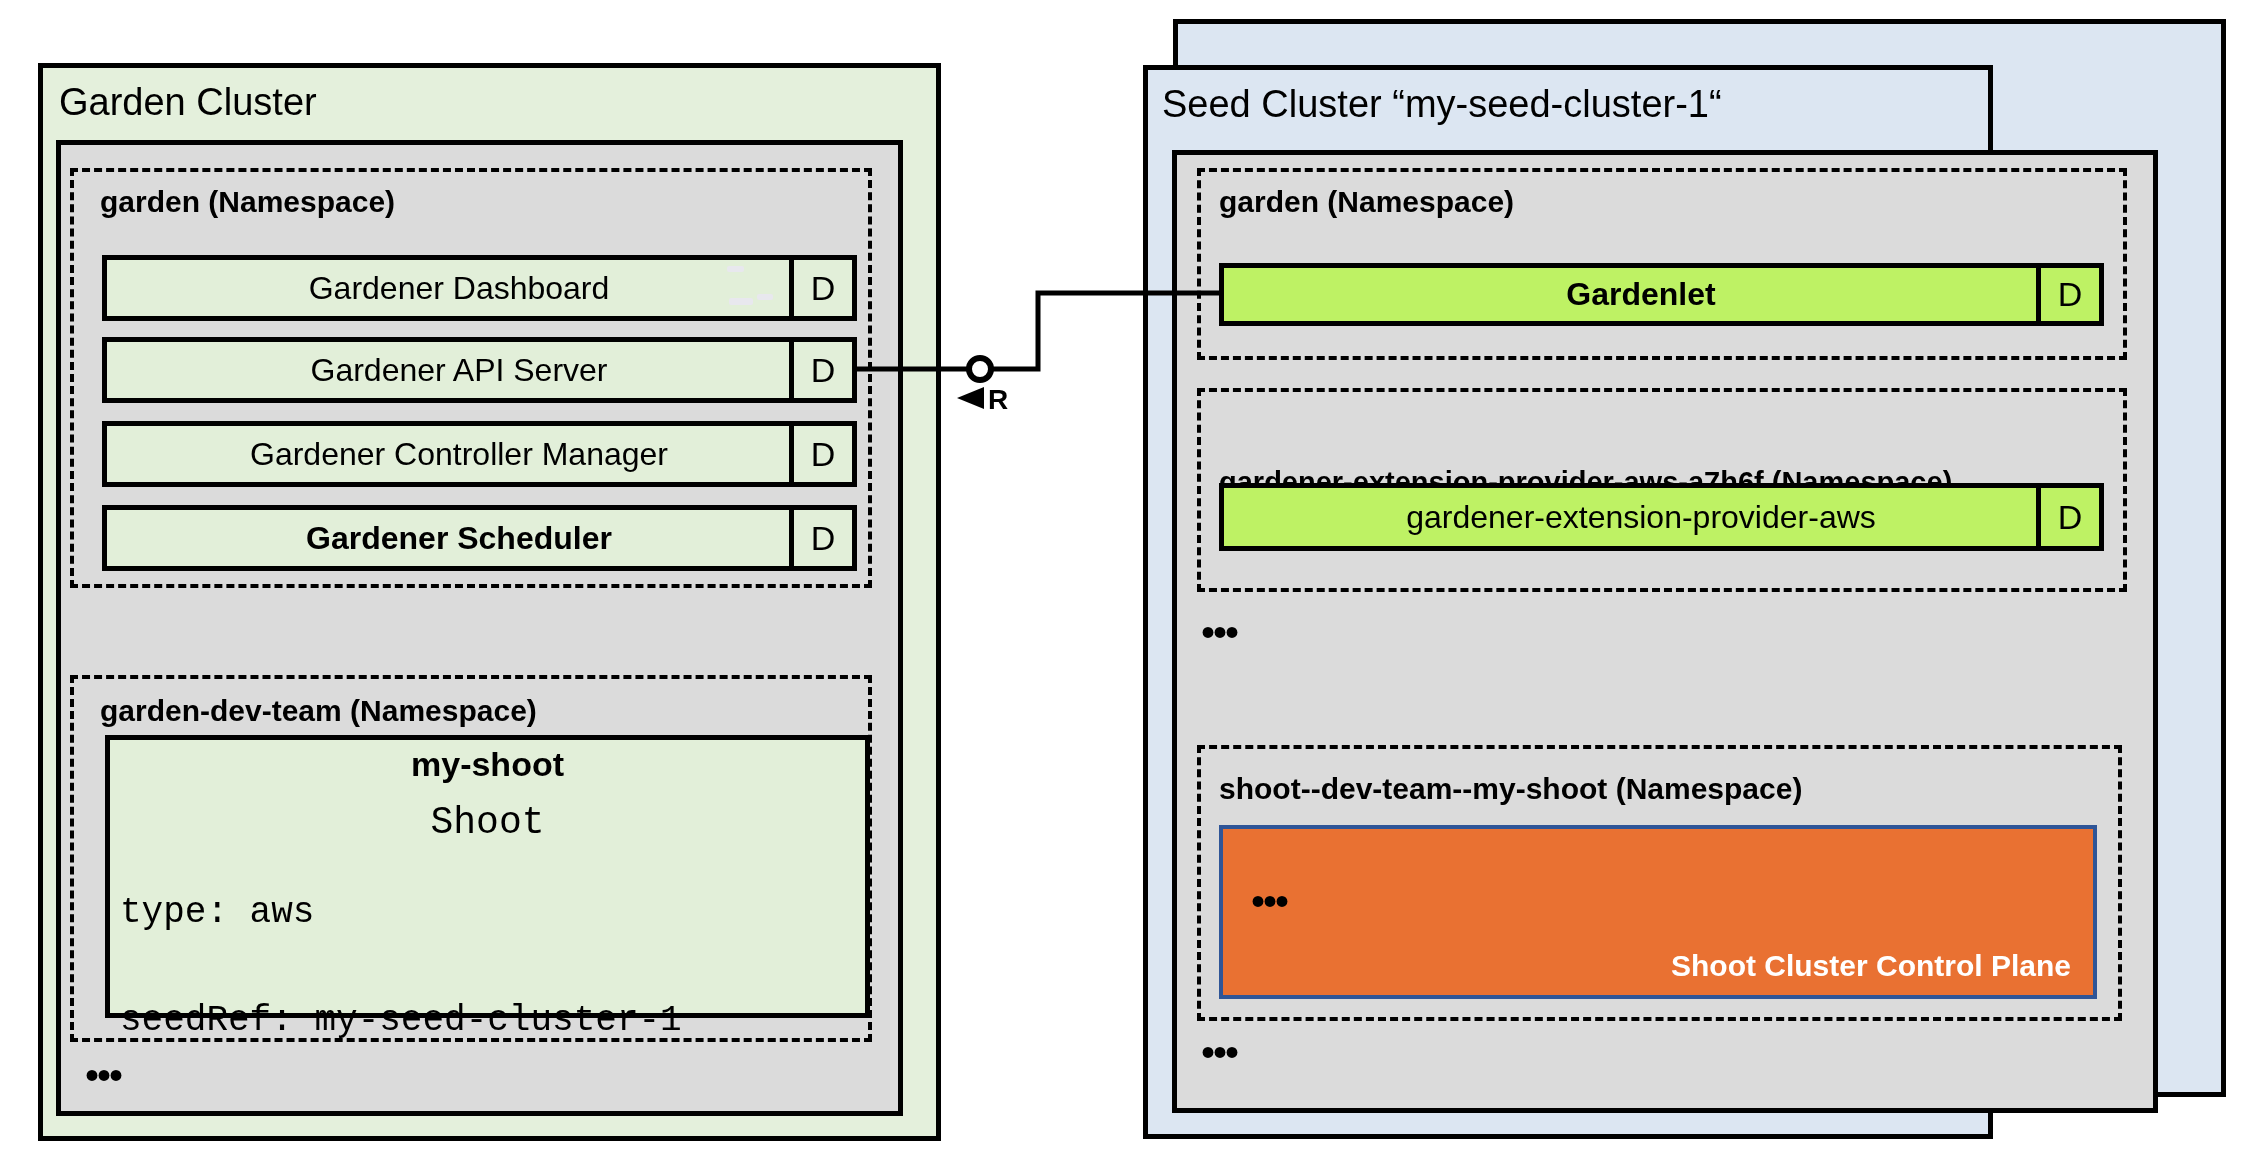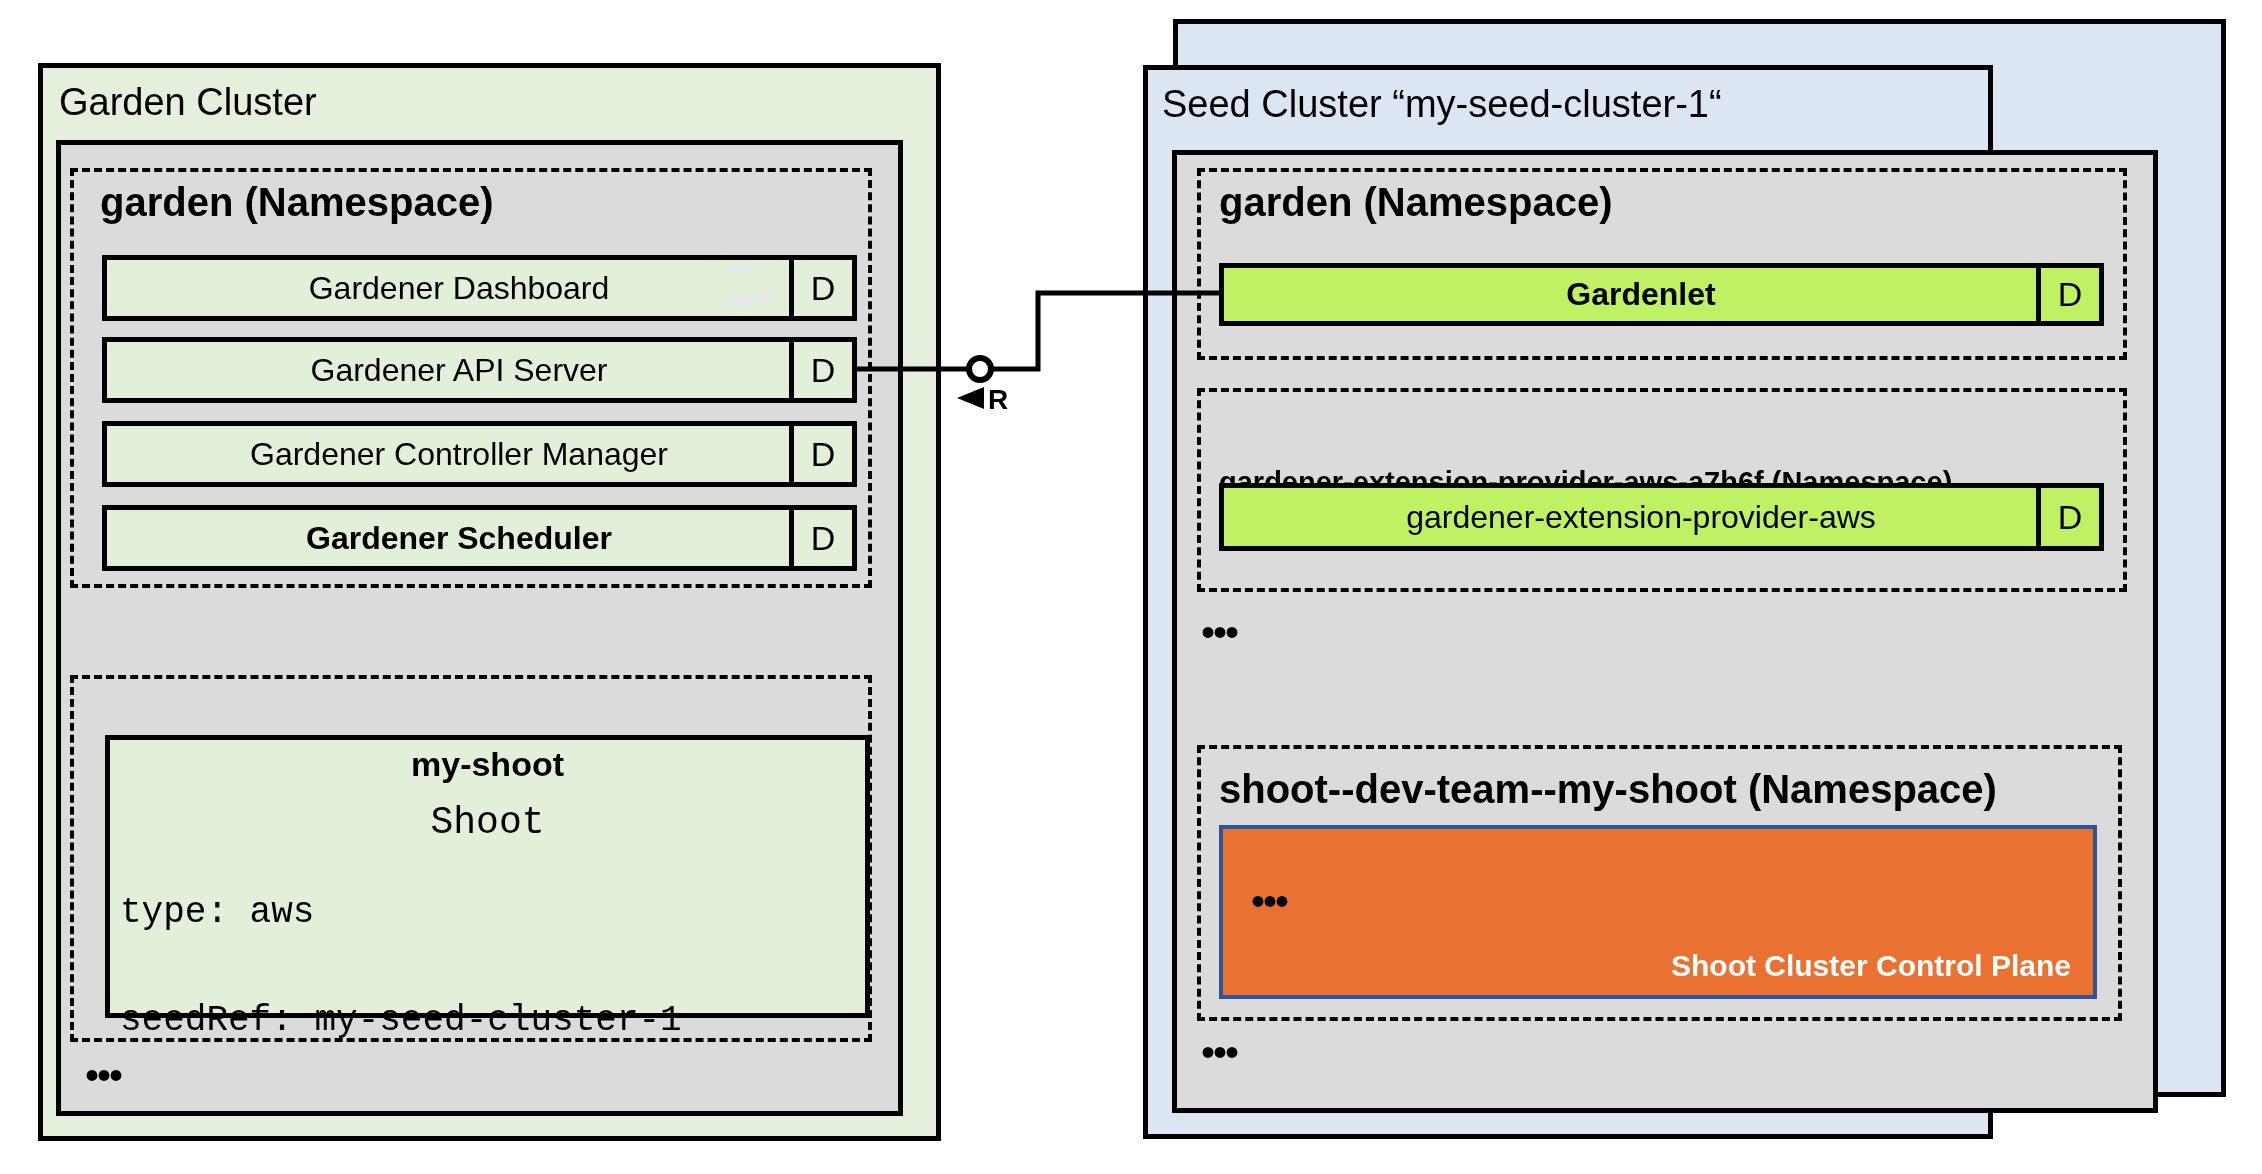--- a/index.html
+++ b/index.html
@@ -4,21 +4,21 @@
 <style>
   html,body{margin:0;padding:0;background:#ffffff;}
   *{box-sizing:border-box;}
   #stage{
     position:relative;width:2262px;height:1174px;background:#ffffff;overflow:hidden;
     font-family:"Liberation Sans",sans-serif;color:#000;
   }
   
   .cluster-title{position:absolute;left:16px;top:10px;font-size:38px;line-height:48px;white-space:nowrap;}
   .ns-box{position:absolute;border:4px dashed #000;}
-  .ns-label{position:absolute;font-size:40px;font-weight:bold;line-height:44px;white-space:nowrap;}
+  .ns-label{position:absolute;font-size:30px;font-weight:bold;line-height:44px;white-space:nowrap;}
   .row{
     position:absolute;display:flex;align-items:stretch;
     border:5px solid #000;background:#E2EFD9;
   }
   .row .cell-main{flex:1;display:flex;align-items:center;justify-content:center;font-size:32px;white-space:nowrap;padding-left:22px;}
   .row .cell-d{width:63px;border-left:5px solid #000;display:flex;align-items:center;justify-content:center;font-size:34px;}
   .row.orange{background:#bef264;}
   .bold{font-weight:bold;}
   .dots{font-size:40px;letter-spacing:-2px;line-height:28px;white-space:nowrap;}
   
@@ -85,20 +85,21 @@
           <div class="cell-d">D</div>
         </div>
 
         <div class="row g-row" id="row-scheduler">
           <div class="cell-main bold">Gardener Scheduler</div>
           <div class="cell-d">D</div>
         </div>
       </div>
 
       <div class="ns-box" id="ns-devteam">
+        <div class="ns-label">garden-dev-team (Namespace)</div>
 
         <div id="shoot-box">
           <div id="shoot-name">my-shoot</div>
           <div id="shoot-kind">Shoot</div>
           <div id="shoot-spec"><span>type: aws</span><br>
 <span>seedRef: my-seed-cluster-1</span></div>
         </div>
       </div>
 
       <div class="dots" id="garden-ellipsis">•••</div>

